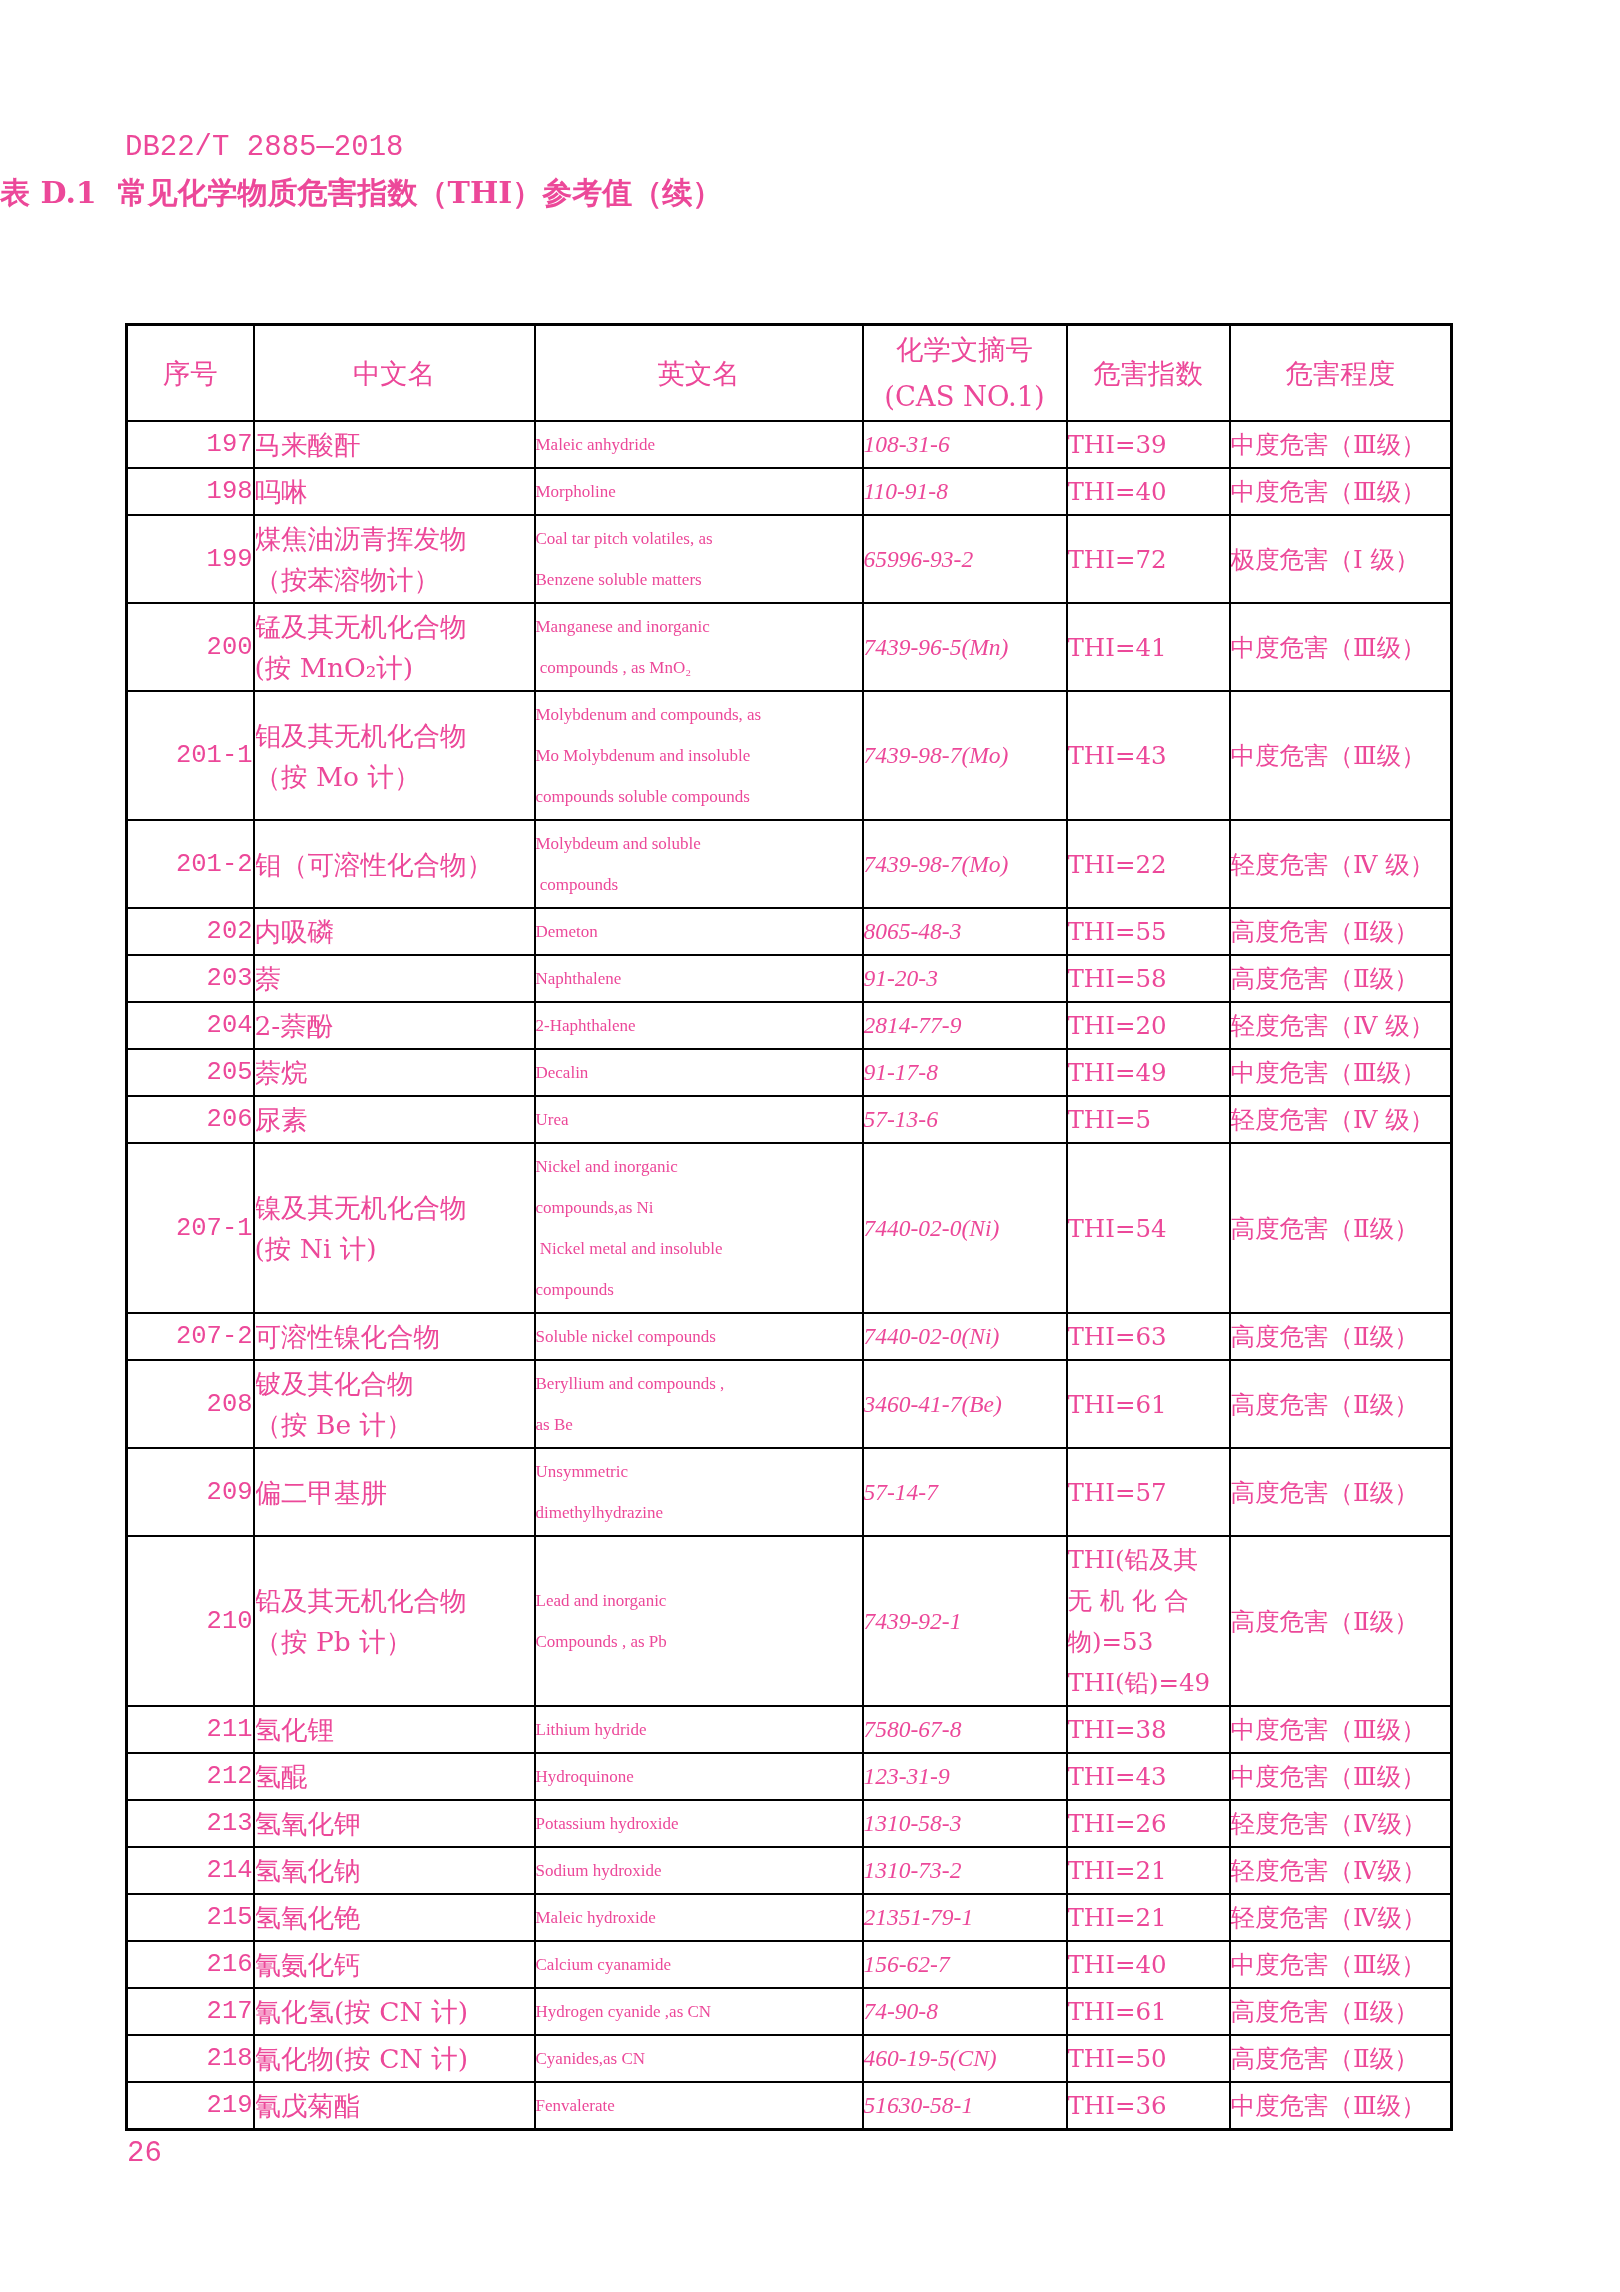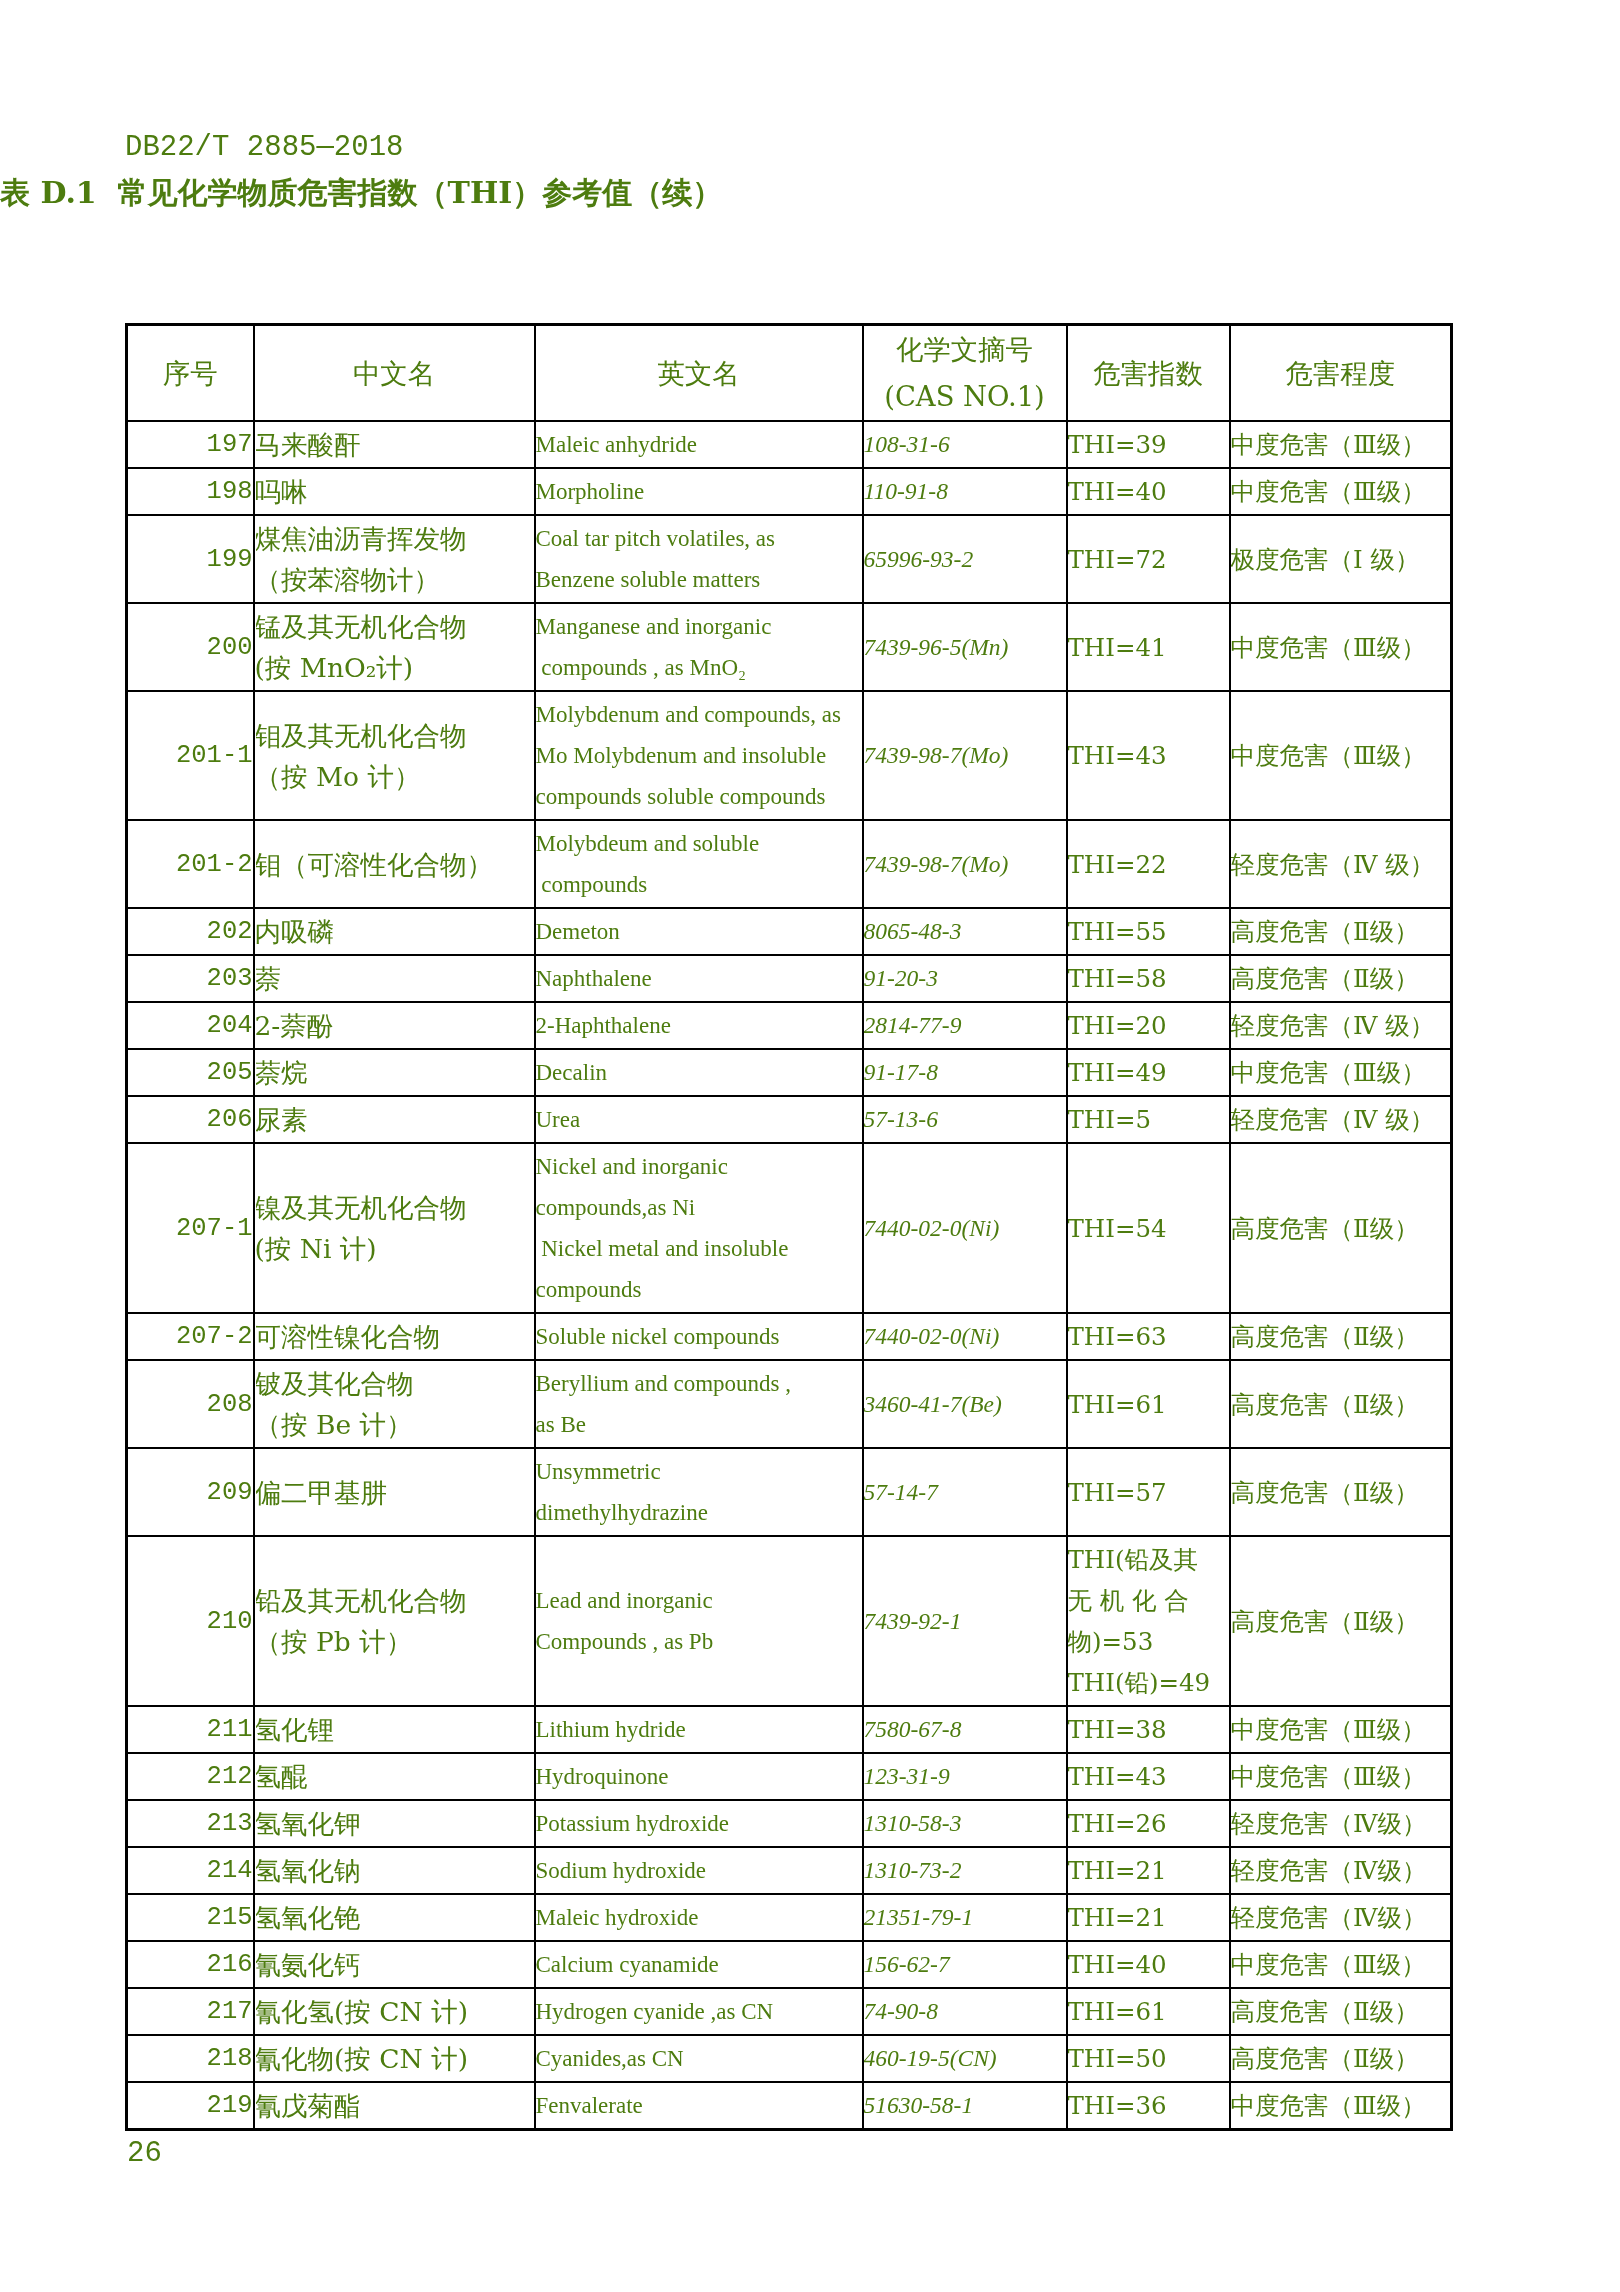--- a/index.html
+++ b/index.html
@@ -2,21 +2,21 @@
 <html><head>
 <meta charset="utf-8">
 <style>
   html, body { margin: 0; padding: 0; background: #e8e8e8; }
   .page {
     position: relative;
     width: 1620px;
     height: 2293px;
     margin: 0 auto;
     background: #ffffff;
-    color: #4d7c0f;
+    color: #ec4899;
     font-family: "DejaVu Serif", serif;
     overflow: hidden;
   }
   .doc-number {
     position: absolute;
     left: 125px;
     top: 131px;
     font-family: "Liberation Mono", monospace;
     font-size: 29px;
     letter-spacing: 0px;
@@ -51,21 +51,21 @@
   table.thi th {
     height: 94px;
     font-weight: normal;
     font-size: 27.4px;
     text-align: center;
     line-height: 47px;
   }
   table.thi td { line-height: 41px; padding-top: 2px; padding-bottom: 2px; }
   td.c-no  { text-align: right; font-family: "Liberation Mono", monospace; font-size: 25.5px; }
   td.c-cn  { font-size: 26.5px; padding-left: 21.6px; border-radius: 9px; }
-  td.c-en  { font-family: "Liberation Serif", serif; font-size: 23px; padding-left: 15.7px; }
+  td.c-en  { font-family: "Liberation Serif", serif; font-size: 17px; padding-left: 15.7px; }
   td.c-cas { font-family: "Liberation Serif", serif; font-size: 23.5px; padding-left: 15.7px; font-style: italic; }
   td.c-thi { font-size: 24.5px; padding-left: 11.8px; }
   td.c-lvl { font-size: 24.5px; padding-left: 11.8px; margin-left: 44px; }
   .page-number {
     position: absolute;
     left: 127px;
     top: 2137px;
     font-family: "Liberation Mono", monospace;
     font-size: 29px;
   }

